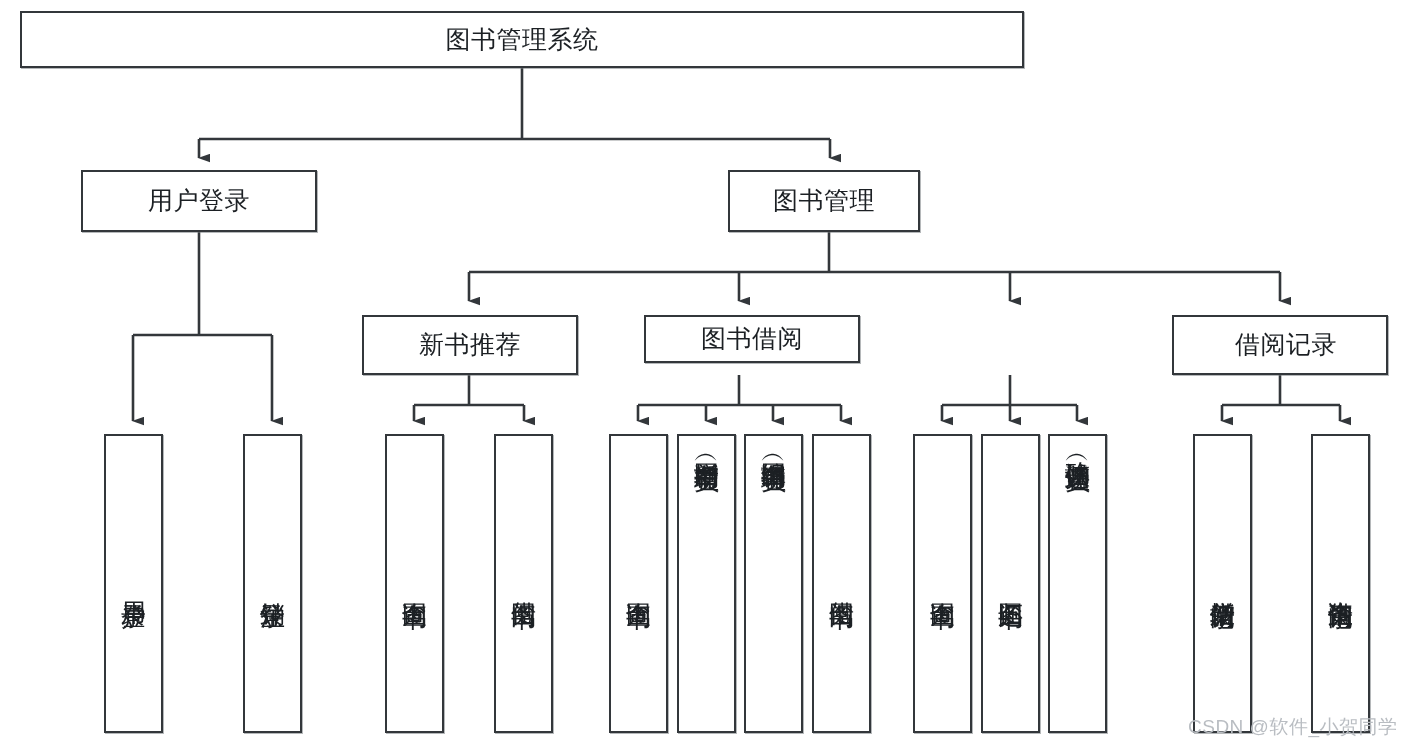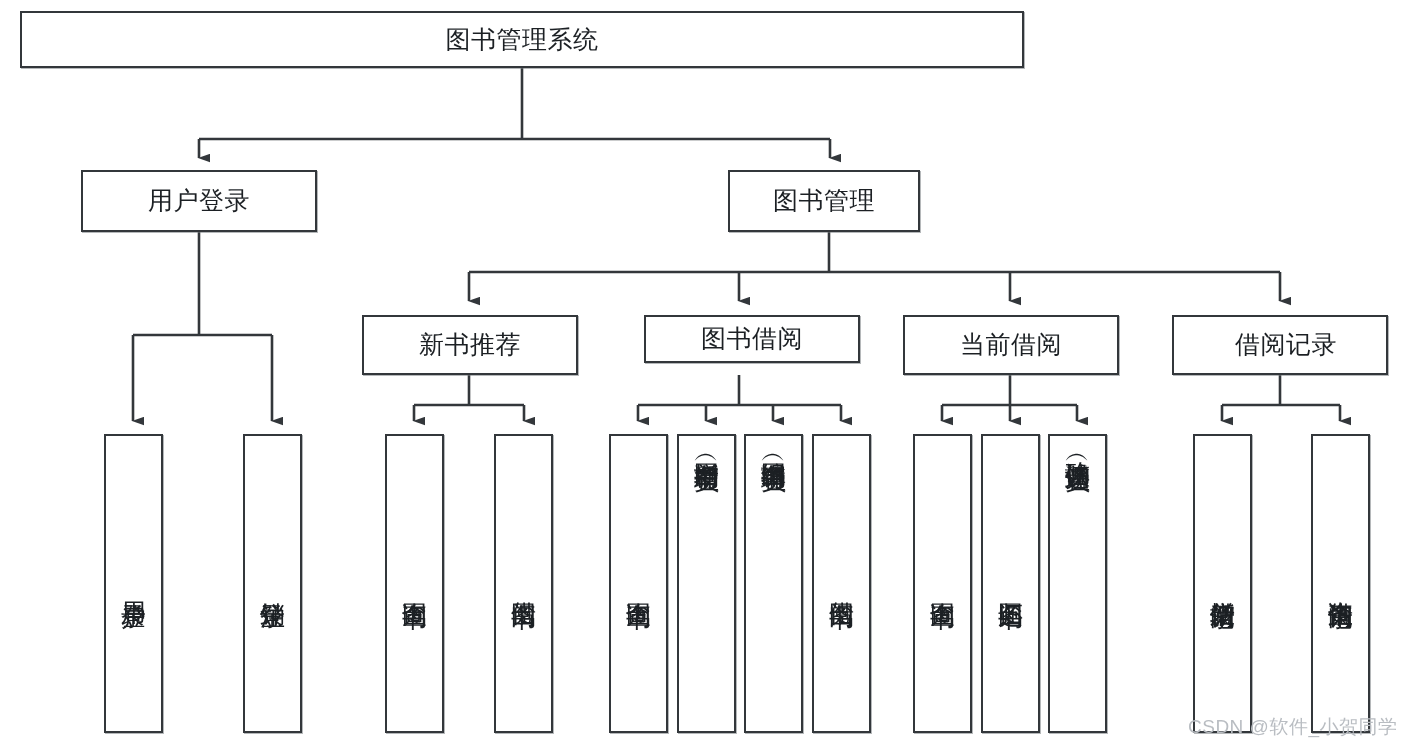--- a/index.html
+++ b/index.html
@@ -134,23 +134,20 @@
   <div class="node horiz" style="left:728px; top:170px; width:192px; height:62px;">
     <span>图书管理</span>
   </div>
 
   <div class="node horiz" style="left:362px; top:315px; width:216px; height:60px;">
     <span>新书推荐</span>
   </div>
   <div class="node horiz" style="left:632px; top:315px; width:216px; height:48px;margin-left:12px;">
     <span>图书借阅</span>
   </div>
-  <div class="node horiz" style="left:903px; top:315px; width:216px; height:60px;">
-    <span>当前借阅</span>
-  </div>
   <div class="node horiz" style="left:1172px; top:315px; width:216px; height:60px;padding-left:12px;">
     <span>借阅记录</span>
   </div>
 
   <div class="node vert" style="left:104px; top:434px; width:59px; height:299px; justify-content:center;">
     <span>用户登录</span>
   </div>
   <div class="node vert" style="left:243px; top:434px; width:59px; height:299px; justify-content:center;">
     <span>注销登录</span>
   </div>

